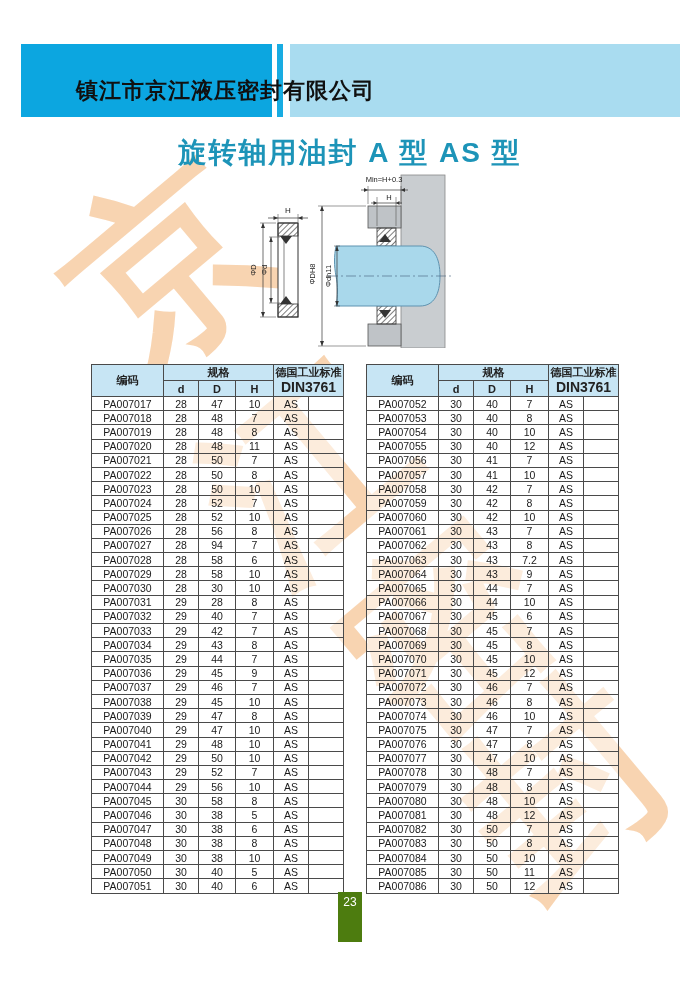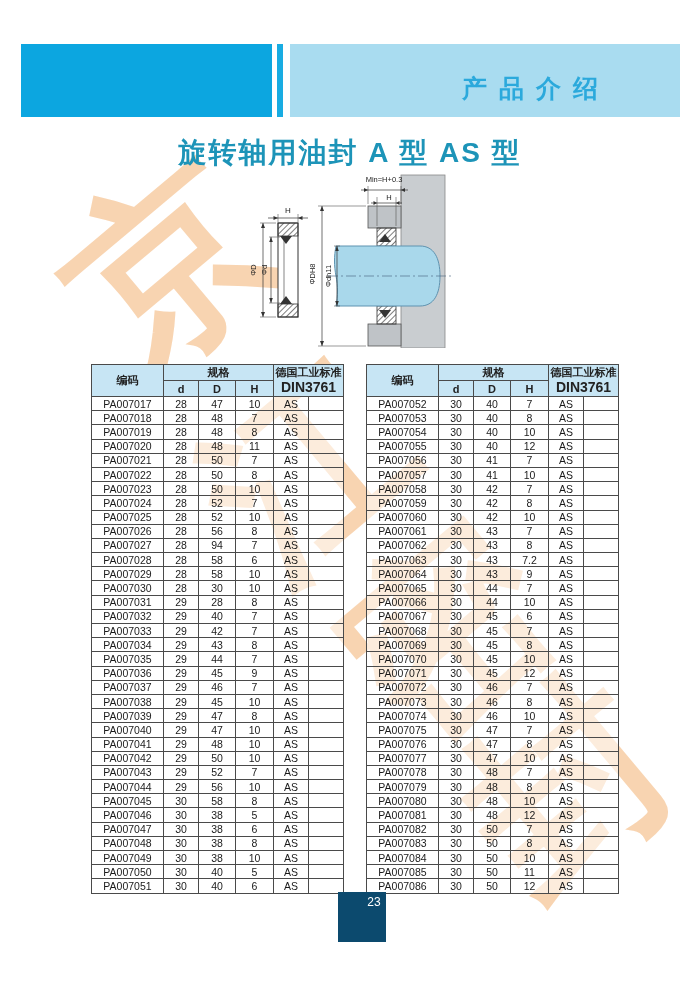--- a/index.html
+++ b/index.html
@@ -35,37 +35,37 @@
               width:252px;font-size:10.5px;color:#1a1a1a;}
   .spec-table.left{left:91px;}
   .spec-table.right{left:366px;}
   .spec-table th,.spec-table td{border:1px solid #4a4a4a;padding:0;text-align:center;overflow:hidden;}
   .spec-table th{background:#C7E5F4;font-size:11px;font-weight:bold;height:15px;color:#222;}
   .spec-table td{height:13.2px;background:rgba(255,255,255,0.55);}
   .din-h span{display:block;line-height:1.15;}
   .din2{font-size:14px;}
 
   
-  .page-badge{position:absolute;left:338px;top:892px;width:24px;height:50px;background:#0c4a6e;z-index:2;padding-left:24px;}
+  .page-badge{position:absolute;left:338px;top:892px;width:24px;height:50px;background:#4d7c0f;z-index:2;}
   .page-badge span{display:block;text-align:center;margin-top:3px;font-size:12px;color:#ffffff;}
 </style>
 </head>
 <body>
 
 <div class="page">
 
   <span class="watermark" id="wm1">京</span>
   <span class="watermark" id="wm2">江</span>
   <span class="watermark" id="wm3">密</span>
   <span class="watermark" id="wm4">封</span>
 
   <div class="band band-dark"></div>
   <div class="band band-stripe"></div>
   <div class="band band-light"></div>
-  <span class="section">产品介绍</span>
+  <span class="company">镇江市京江液压密封有限公司</span>
   <div class="page-title">旋转轴用油封 A 型  AS 型</div>
 
   <svg class="diagram" width="240" height="178" viewBox="0 0 240 178">
     <defs>
       <pattern id="hatch" width="4" height="4" patternUnits="userSpaceOnUse" patternTransform="rotate(45)">
         <line x1="0" y1="0" x2="0" y2="4" stroke="#444" stroke-width="1.4"></line>
       </pattern>
     </defs>
 
     <g>

